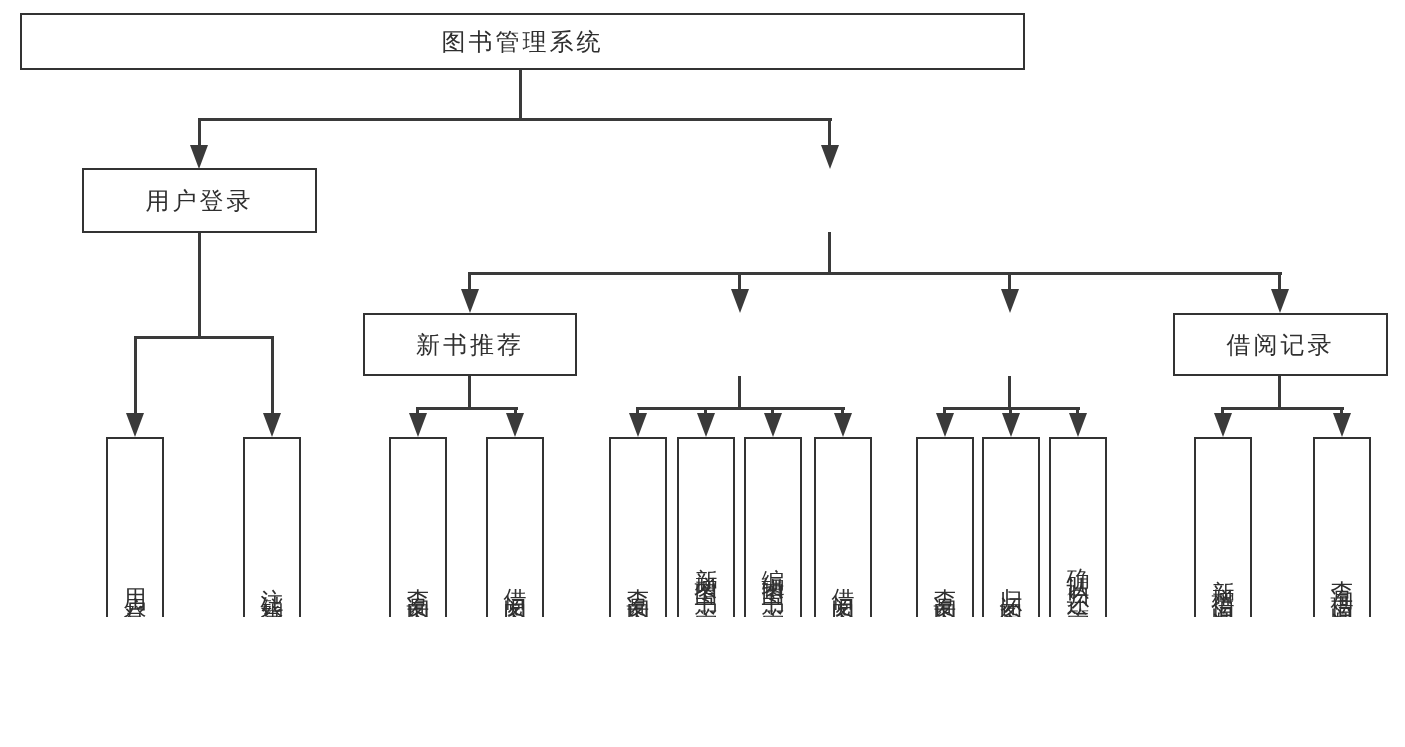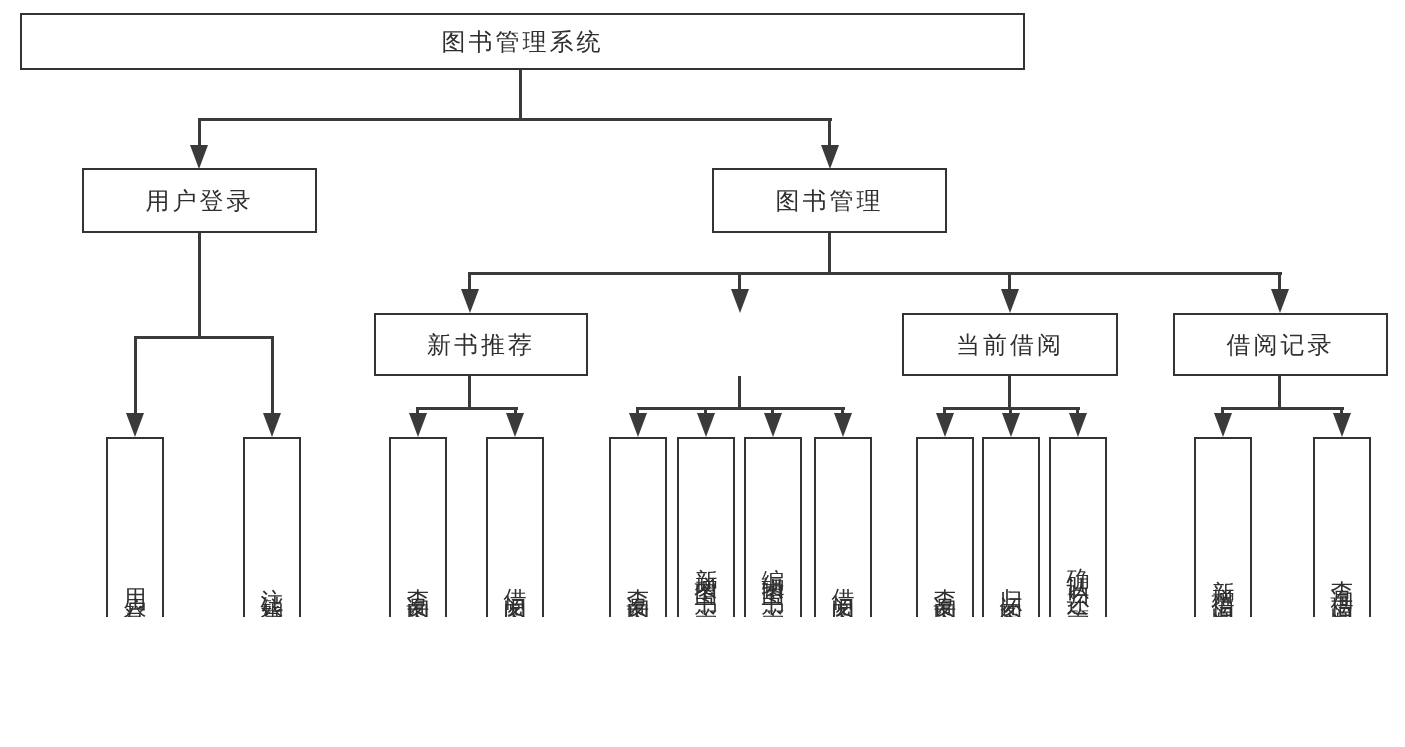--- a/index.html
+++ b/index.html
@@ -39,42 +39,40 @@
   <div class="box" style="left:20px;top:13px;width:1005px;height:57px">图书管理系统</div>
 
   <div class="ln" style="left:519px;top:70px;width:3px;height:48px"></div>
   <div class="ln" style="left:198px;top:118px;width:634px;height:3px"></div>
   <div class="ln" style="left:198px;top:118px;width:3px;height:32px"></div>
   <div class="arr" style="left:190px;top:145px"></div>
   <div class="ln" style="left:828px;top:118px;width:3px;height:32px"></div>
   <div class="arr" style="left:821px;top:145px"></div>
 
   <div class="box" style="left:82px;top:168px;width:235px;height:65px">用户登录</div>
-  <div class="box" style="left:712px;top:168px;width:235px;height:65px">图书管理</div>
 
   <div class="ln" style="left:198px;top:233px;width:3px;height:103px"></div>
   <div class="ln" style="left:134px;top:336px;width:140px;height:3px"></div>
   <div class="ln" style="left:134px;top:336px;width:3px;height:80px"></div>
   <div class="arr" style="left:126px;top:413px"></div>
   <div class="ln" style="left:271px;top:336px;width:3px;height:80px"></div>
   <div class="arr" style="left:263px;top:413px"></div>
 
   <div class="ln" style="left:828px;top:232px;width:3px;height:40px"></div>
   <div class="ln" style="left:468px;top:272px;width:814px;height:3px"></div>
   <div class="ln" style="left:468px;top:272px;width:3px;height:22px"></div>
   <div class="arr" style="left:461px;top:289px"></div>
   <div class="ln" style="left:738px;top:272px;width:3px;height:22px"></div>
   <div class="arr" style="left:731px;top:289px"></div>
   <div class="ln" style="left:1008px;top:272px;width:3px;height:22px"></div>
   <div class="arr" style="left:1001px;top:289px"></div>
   <div class="ln" style="left:1278px;top:272px;width:3px;height:22px"></div>
   <div class="arr" style="left:1271px;top:289px"></div>
 
-  <div class="box" style="left:374px;top:313px;width:214px;height:63px">新书推荐</div>
-  <div class="box" style="left:902px;top:313px;width:216px;height:63px">当前借阅</div>
+  <div class="box" style="left:363px;top:313px;width:214px;height:63px">新书推荐</div>
   <div class="box" style="left:1173px;top:313px;width:215px;height:63px">借阅记录</div>
 
   <div class="ln" style="left:468px;top:376px;width:3px;height:31px"></div>
   <div class="ln" style="left:416px;top:407px;width:102px;height:3px"></div>
   <div class="ln" style="left:416px;top:407px;width:3px;height:12px"></div>
   <div class="arr" style="left:409px;top:413px"></div>
   <div class="ln" style="left:514px;top:407px;width:3px;height:12px"></div>
   <div class="arr" style="left:506px;top:413px"></div>
 
   <div class="ln" style="left:738px;top:376px;width:3px;height:31px"></div>

